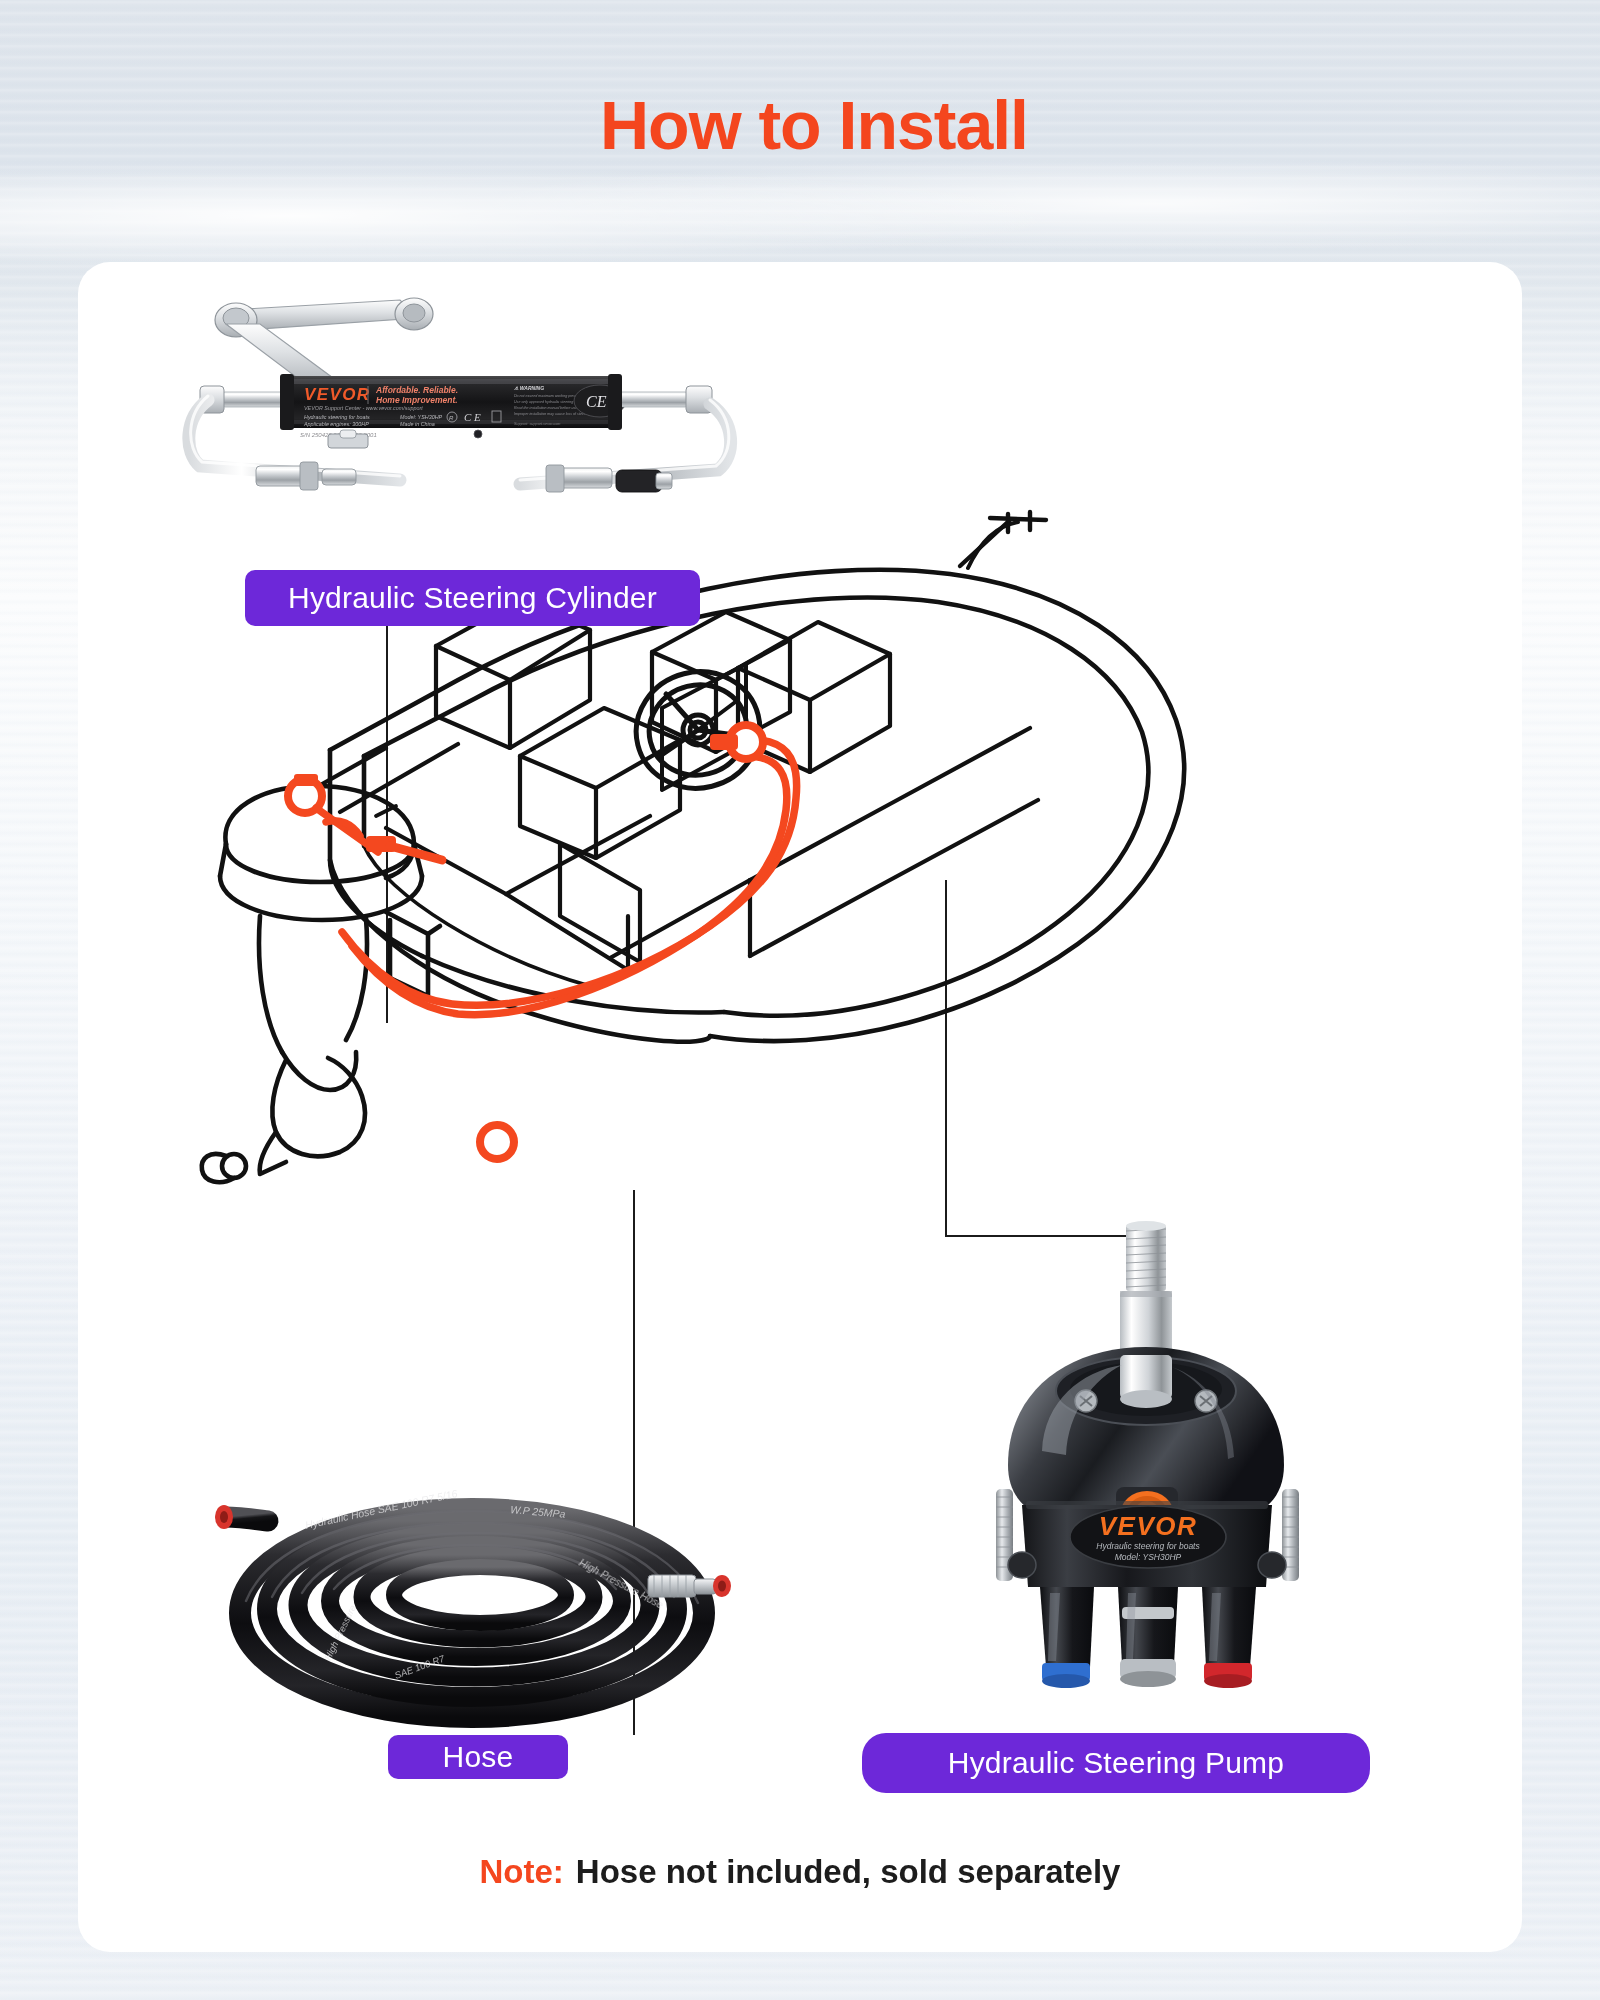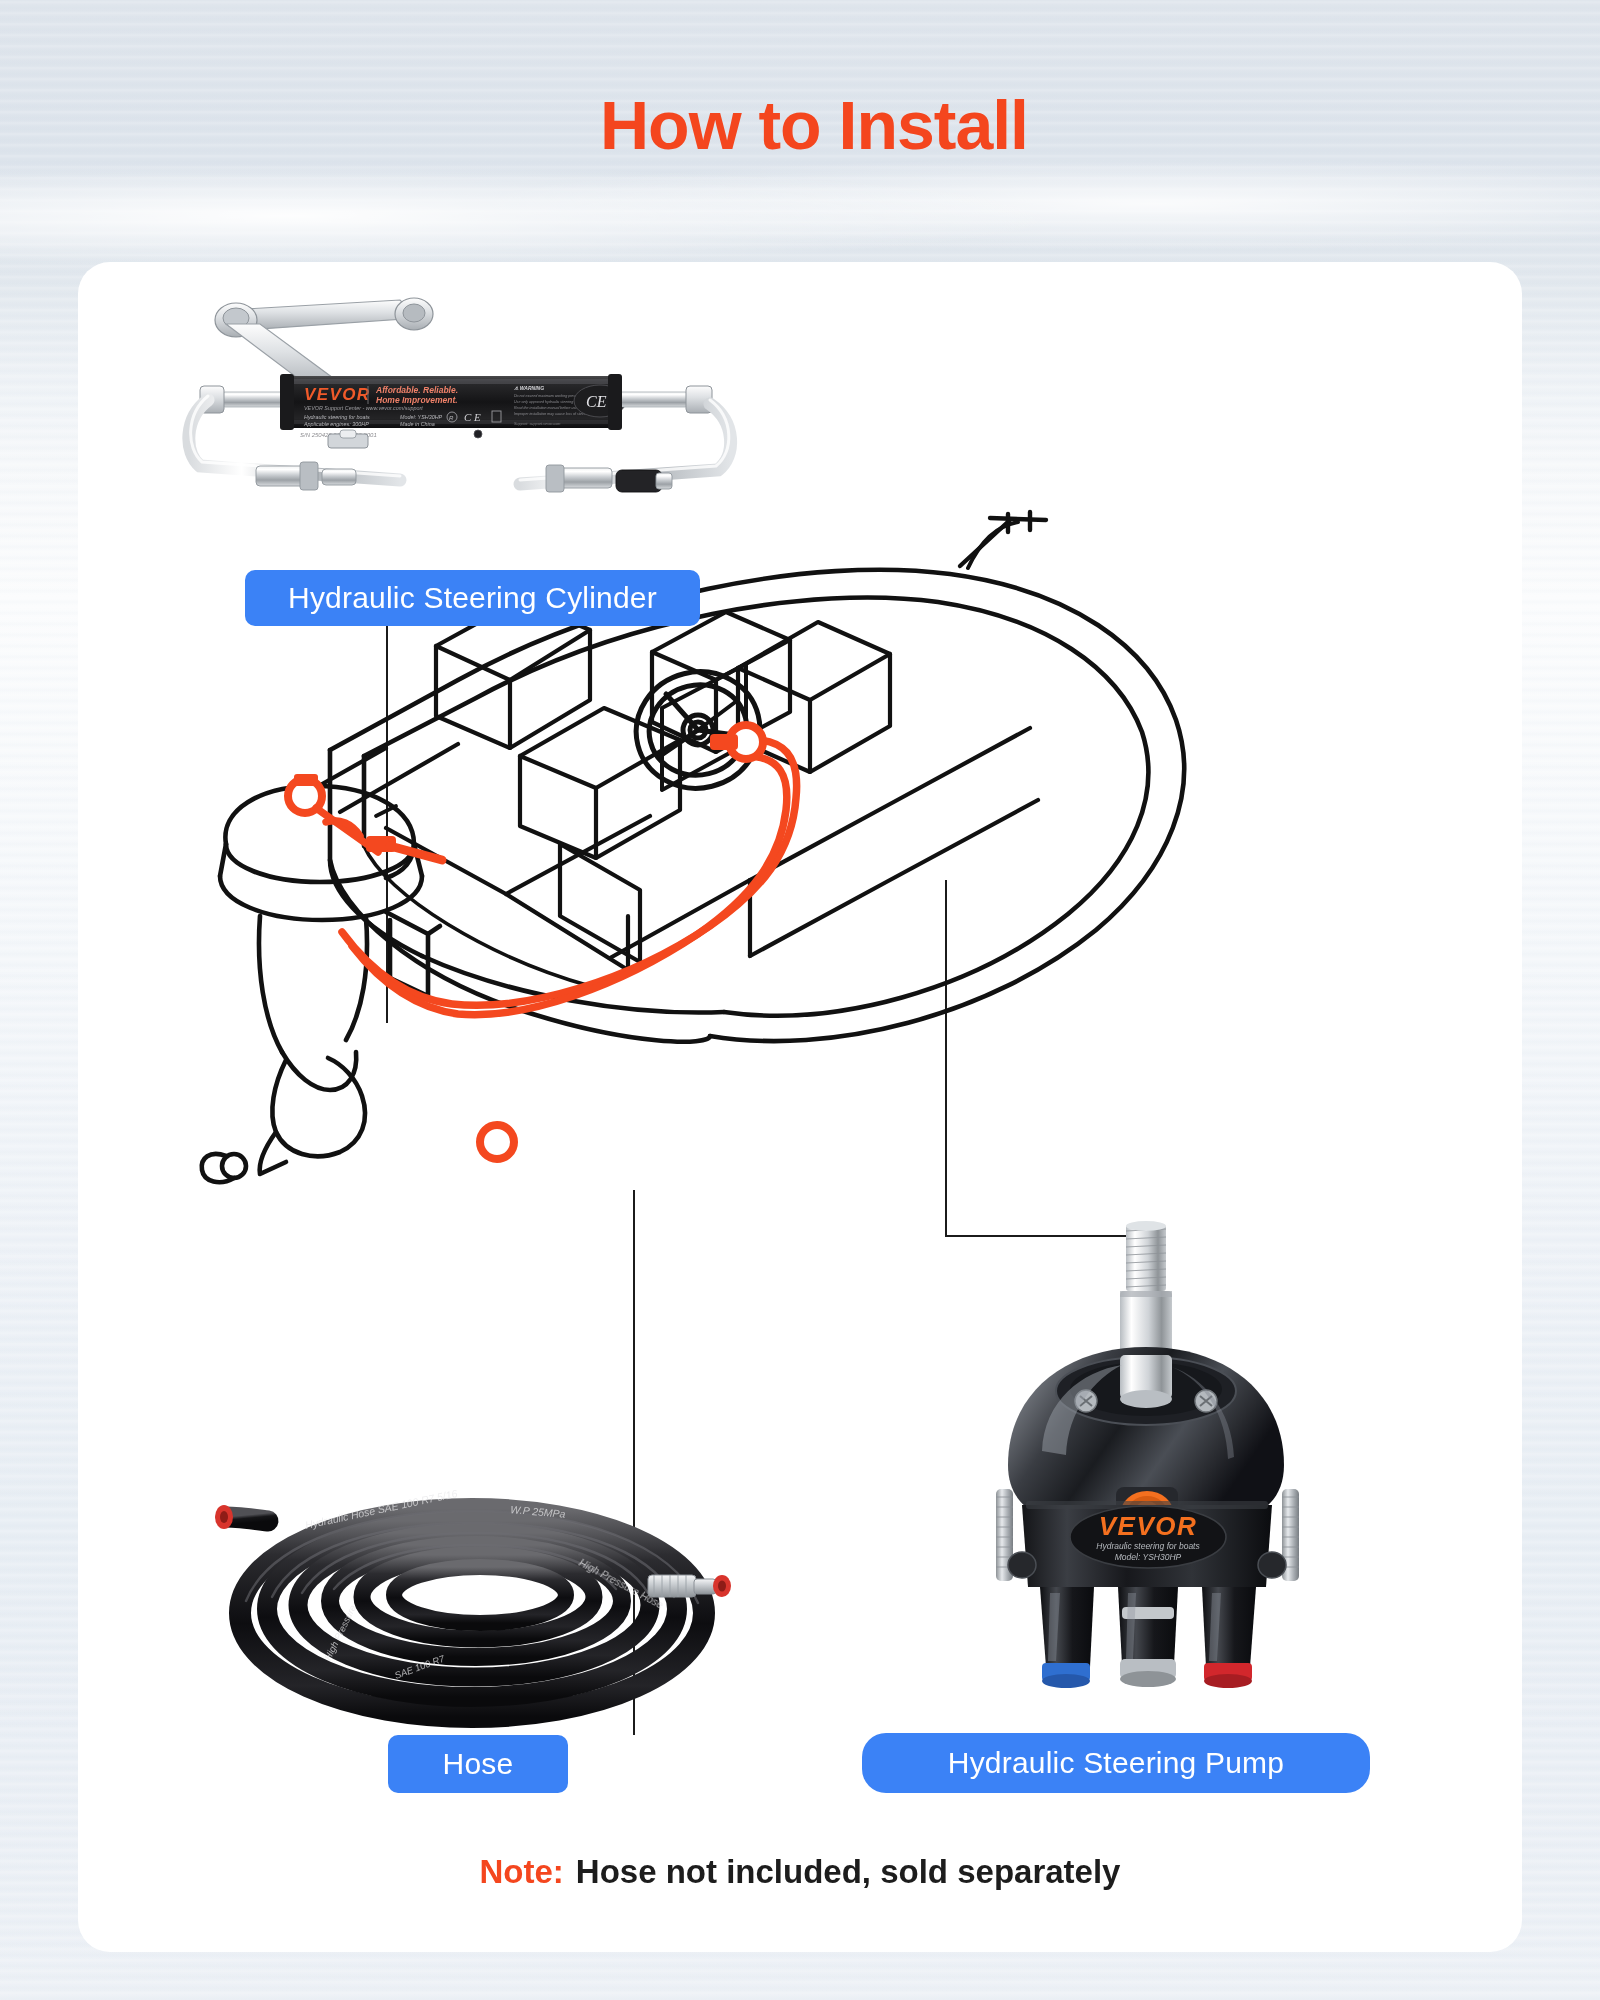--- a/index.html
+++ b/index.html
@@ -74,32 +74,32 @@
     position: absolute;
     left: 78px; top: 262px;
     width: 1444px; height: 1690px;
     background: #ffffff;
     border-radius: 32px;
   }
 
   
   .pill {
     position: absolute;
-    background: #3b82f6;
+    background: #6d28d9;
     color: #ffffff;
     border-radius: 10px;
     display: flex;
     align-items: center;
     justify-content: center;
     font-size: 30px;
     white-space: nowrap;
     letter-spacing: .2px;
   }
   #label-cylinder { left: 245px; top: 570px; width: 455px;  height: 56px; }
-  #label-hose     { left: 388px; top: 1735px; width: 180px; height: 58px; }
+  #label-hose     { left: 388px; top: 1735px; width: 180px; height: 44px; }
   #label-pump     { left: 862px; top: 1733px; width: 508px; height: 60px; border-radius: 24px; }
 
   
   .leader {
     position: absolute;
     background: #1b1b1b;
   }
   #leader-cylinder { left: 386px; top: 626px; width: 2px; height: 397px; }
   #leader-hose     { left: 633px; top: 1190px; width: 2px; height: 545px; }
   #leader-pump-h   { left: 945px; top: 1235px; width: 215px; height: 2px; }

